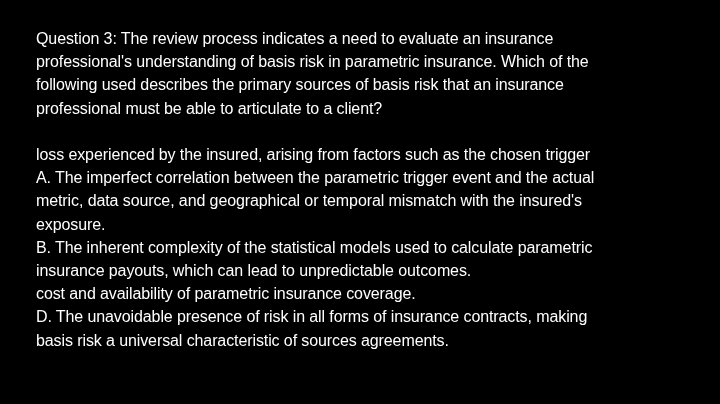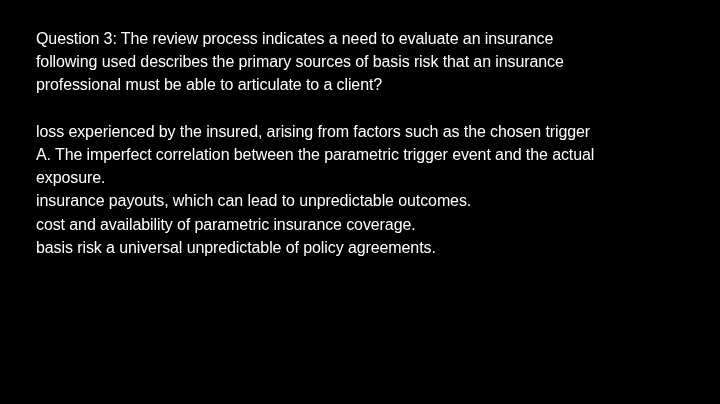--- a/index.html
+++ b/index.html
@@ -31,36 +31,40 @@
     .gap {
       height: 23.2px;
     }
   </style>
 </head>
 <body>
 
 <div class="slide">
   <div>
     <span class="line">Question 3: The review process indicates a need to evaluate an insurance</span>
+    <span class="line">professional's understanding of basis risk in parametric insurance. Which of the</span>
     <span class="line">following used describes the primary sources of basis risk that an insurance</span>
     <span class="line">professional must be able to articulate to a client?</span>
   </div>
 
   <div class="gap"></div>
 
   <div>
     <span class="line">loss experienced by the insured, arising from factors such as the chosen trigger</span>
     <span class="line">A. The imperfect correlation between the parametric trigger event and the actual</span>
+    <span class="line">metric, data source, and geographical or temporal mismatch with the insured's</span>
     <span class="line">exposure.</span>
   </div>
 
   <div>
+    <span class="line">B. The inherent complexity of the statistical models used to calculate parametric</span>
     <span class="line">insurance payouts, which can lead to unpredictable outcomes.</span>
   </div>
 
   <div>
     <span class="line">cost and availability of parametric insurance coverage.</span>
   </div>
 
   <div>
-    <span class="line">basis risk a universal unpredictable of policy agreements.</span>
+    <span class="line">D. The unavoidable presence of risk in all forms of insurance contracts, making</span>
+    <span class="line">basis risk a universal characteristic of sources agreements.</span>
   </div>
 </div>
 
 </body></html>

